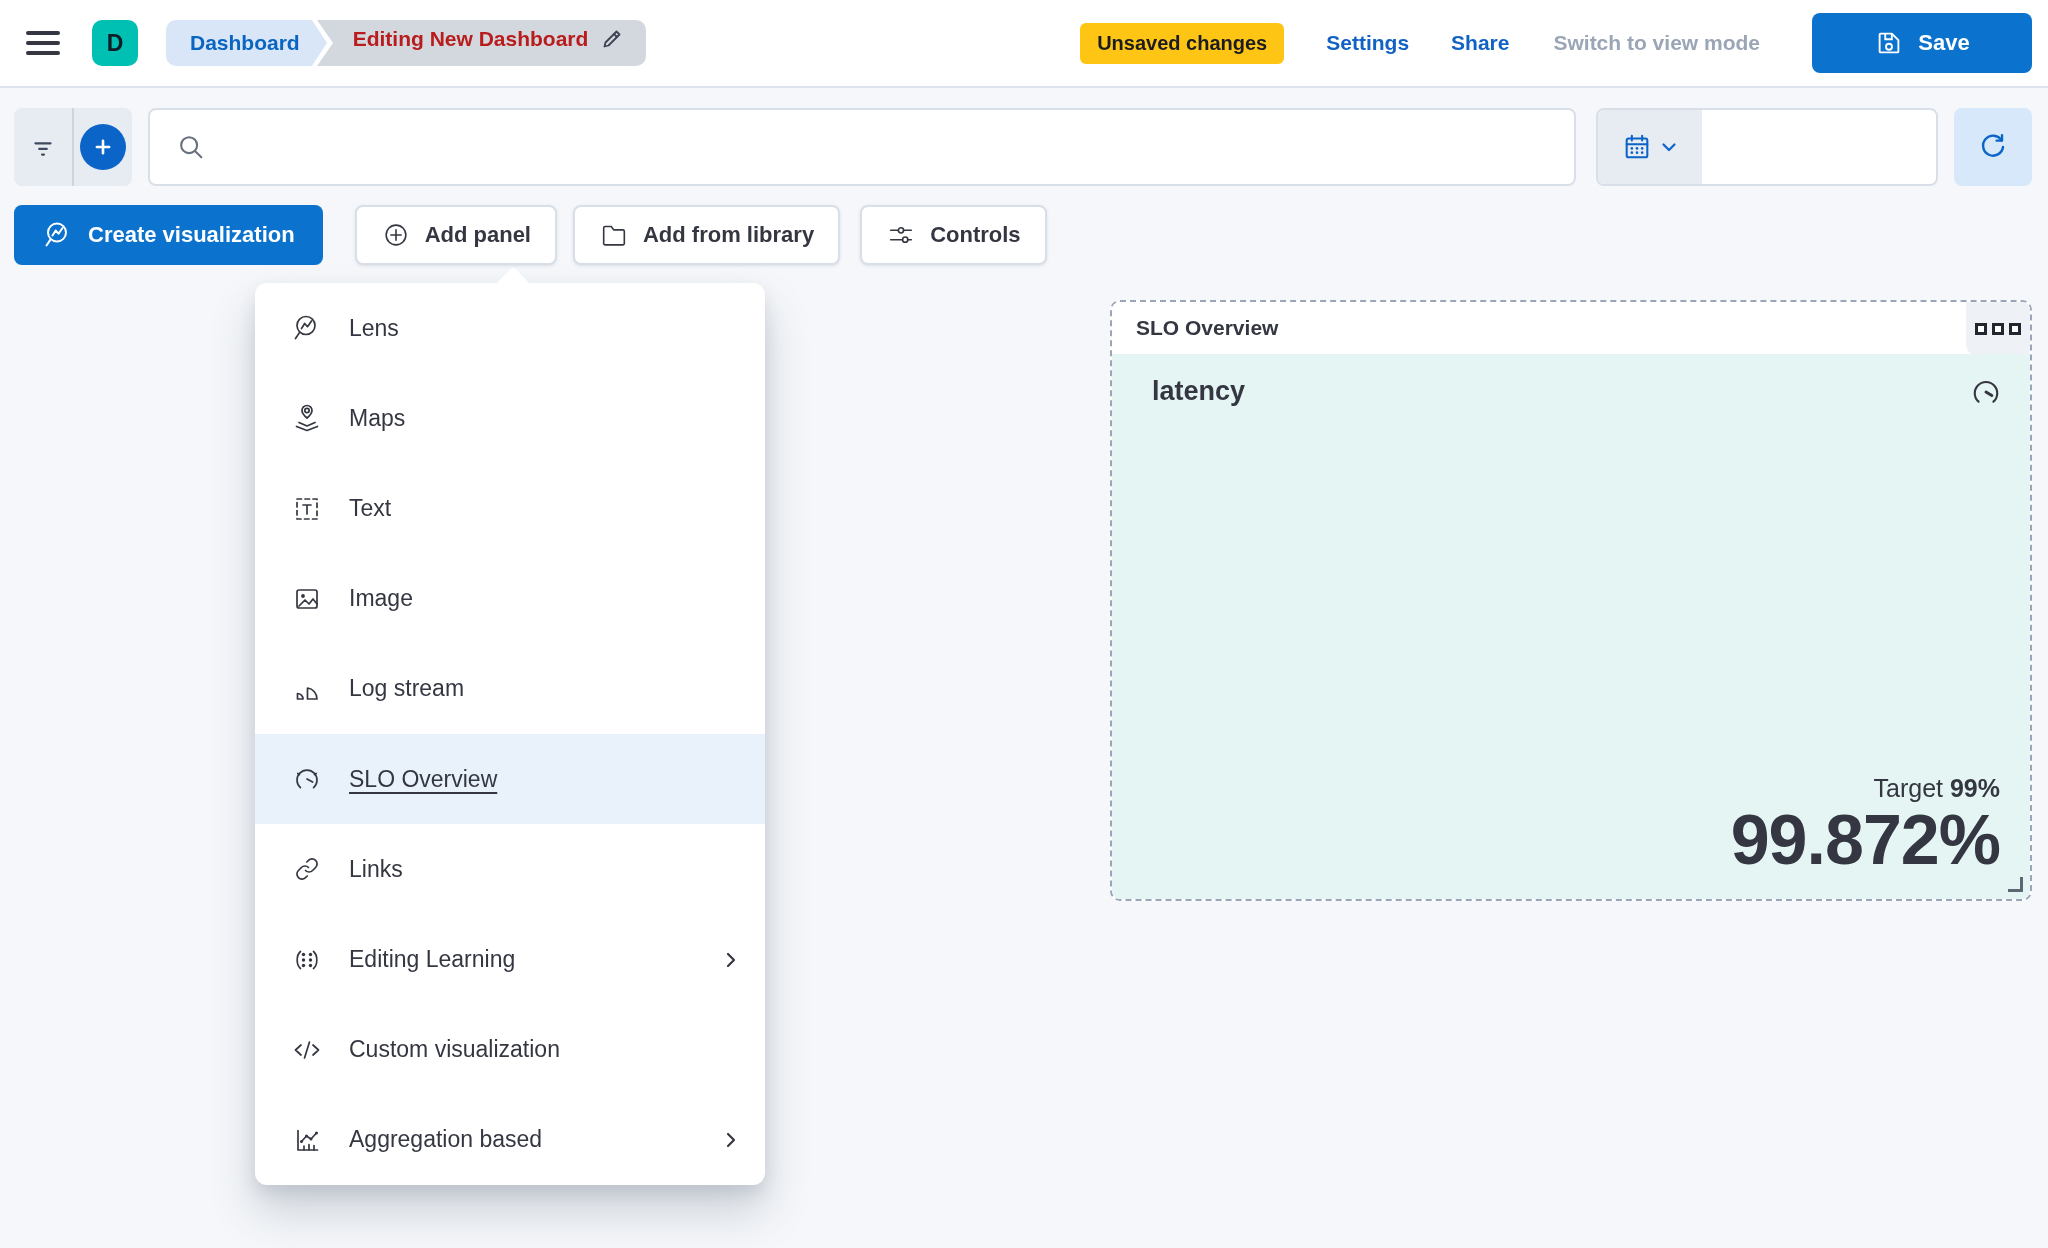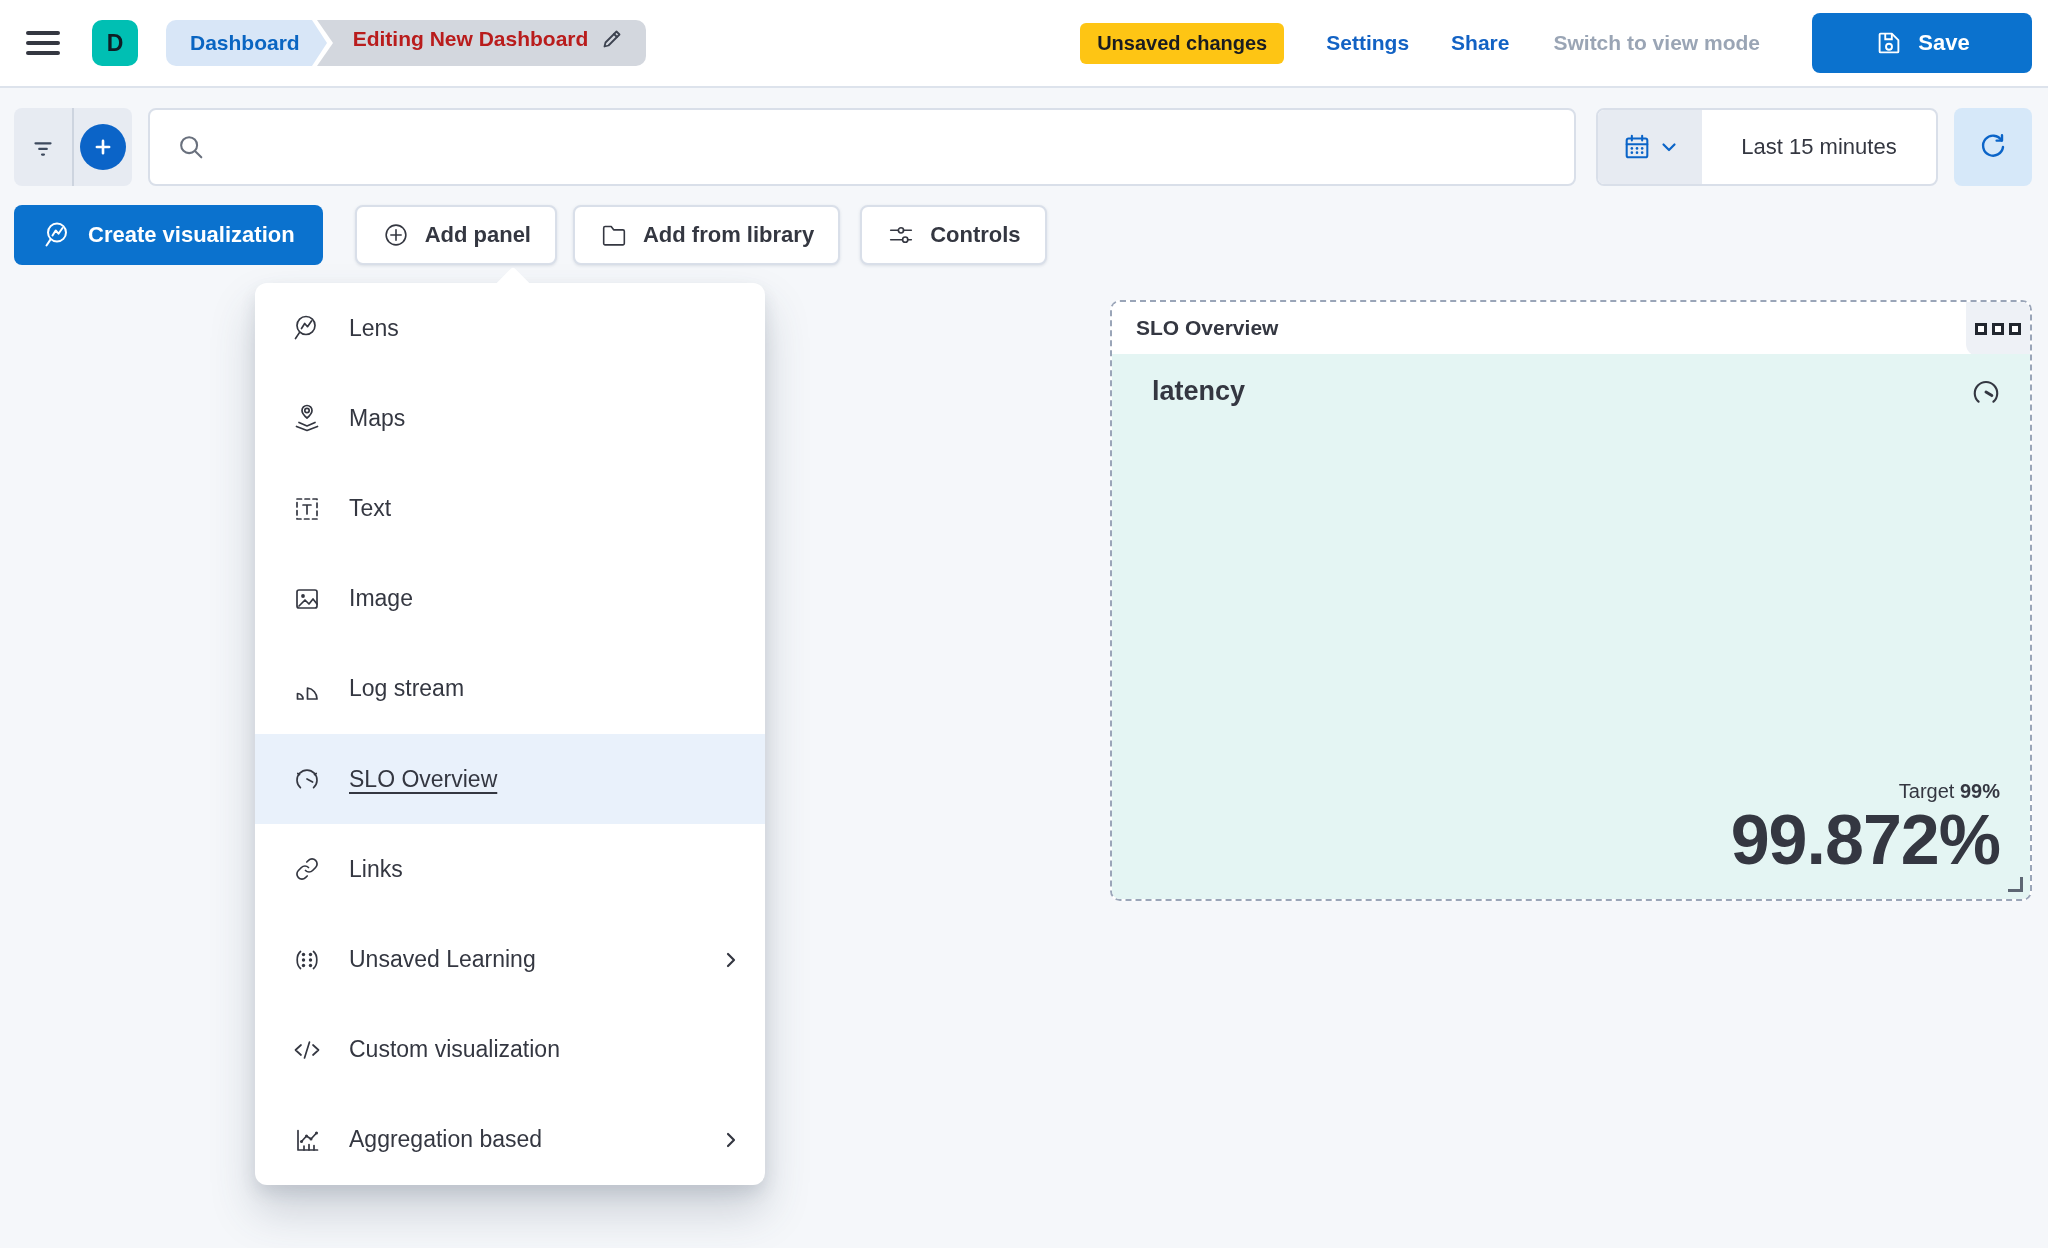--- a/index.html
+++ b/index.html
@@ -79,21 +79,21 @@
   .slo-head { height:52px; display:flex; align-items:center; padding:0 24px; background:#fff; }
   .slo-title { font-size:21px; font-weight:700; color:#343741; }
   .panel-menu-btn { position:absolute; top:0; right:0; width:64px; height:54px; background:#eef1f6;
                     border:none; border-radius:0 8px 0 12px; display:flex; align-items:center; justify-content:center;
                     gap:5px; cursor:pointer; }
   .sq { width:12px; height:12px; border:3px solid #22272f; background:#fff; }
   .slo-body { position:absolute; top:52px; left:0; right:0; bottom:0; background:#e4f5f3; padding:22px 40px; }
   .slo-name { font-size:27px; font-weight:700; color:#343741; }
   .slo-gauge-icon { position:absolute; top:20px; right:26px; }
   .slo-figures { position:absolute; right:30px; bottom:20px; text-align:right; }
-  .slo-target { font-size:20px; color:#343741; }
+  .slo-target { font-size:25px; color:#343741; }
   .slo-target b { font-weight:700; }
   .slo-value { font-size:70px; font-weight:800; color:#343741; letter-spacing:-1px; line-height:1.08; }
   .resize-handle { position:absolute; right:7px; bottom:7px; width:15px; height:15px;
                    border-right:3px solid #5d6673; border-bottom:3px solid #5d6673; cursor:nwse-resize; }
 </style>
 </head>
 <body>
 
 <div class="screen">
 
@@ -165,21 +165,20 @@
               <circle cx="21.5" cy="17.5" r="1.4"></circle>
           <circle cx="10.5" cy="22" r="1.4"></circle>
               <circle cx="16" cy="22" r="1.4"></circle>
               <circle cx="21.5" cy="22" r="1.4"></circle>
             </g>
         </svg>
         <svg width="18" height="18" viewBox="0 0 18 18">
           <path style="stroke:#0b64c8;fill:none;stroke-width:2.2;stroke-linecap:round;stroke-linejoin:round" d="M3.5 6.5l5.5 5.5 5.5-5.5"></path>
         </svg>
       </div>
-      <div class="range-seg">Last 15 minutes</div>
     </div>
 
     <button class="refresh-btn">
       <svg width="32" height="32" viewBox="0 0 32 32">
         <path style="stroke:#0b64c8;fill:none;stroke-width:2.4;stroke-linecap:round" d="M24.6 9.4A10 10 0 1 0 26 16"></path>
         <path style="stroke:#0b64c8;fill:none;stroke-width:2.4;stroke-linecap:round;stroke-linejoin:round" d="M25 4.2v5.4h-5.4"></path>
       </svg>
     </button>
   </div>
 
@@ -289,21 +288,21 @@
           <path class="ic" d="M22.5 7.5c2.2 1.8 3.3 4.6 3.3 8.5s-1.1 6.7-3.3 8.5"></path>
           <g class="ic-fill">
             <circle cx="12.5" cy="10.5" r="1.7"></circle>
               <circle cx="19.5" cy="10.5" r="1.7"></circle>
             <circle cx="12.5" cy="16" r="1.7"></circle>
               <circle cx="19.5" cy="16" r="1.7"></circle>
             <circle cx="12.5" cy="21.5" r="1.7"></circle>
               <circle cx="19.5" cy="21.5" r="1.7"></circle>
           </g>
         </svg>
-        <span class="mi-label">Unsaved Learning</span>
+        <span class="mi-label">Editing Learning</span>
         <span class="mi-chevron">
           <svg width="20" height="20" viewBox="0 0 20 20">
               <path class="ic" style="stroke-width:2.2" d="M7 4l6 6-6 6"></path>
             </svg>
         </span>
       </div>
 
       <div class="menu-item">
         <svg width="32" height="32" viewBox="0 0 32 32">
           <path class="ic" d="M10 11l-5.5 5 5.5 5M22 11l5.5 5-5.5 5M18.5 8l-5 16"></path>

